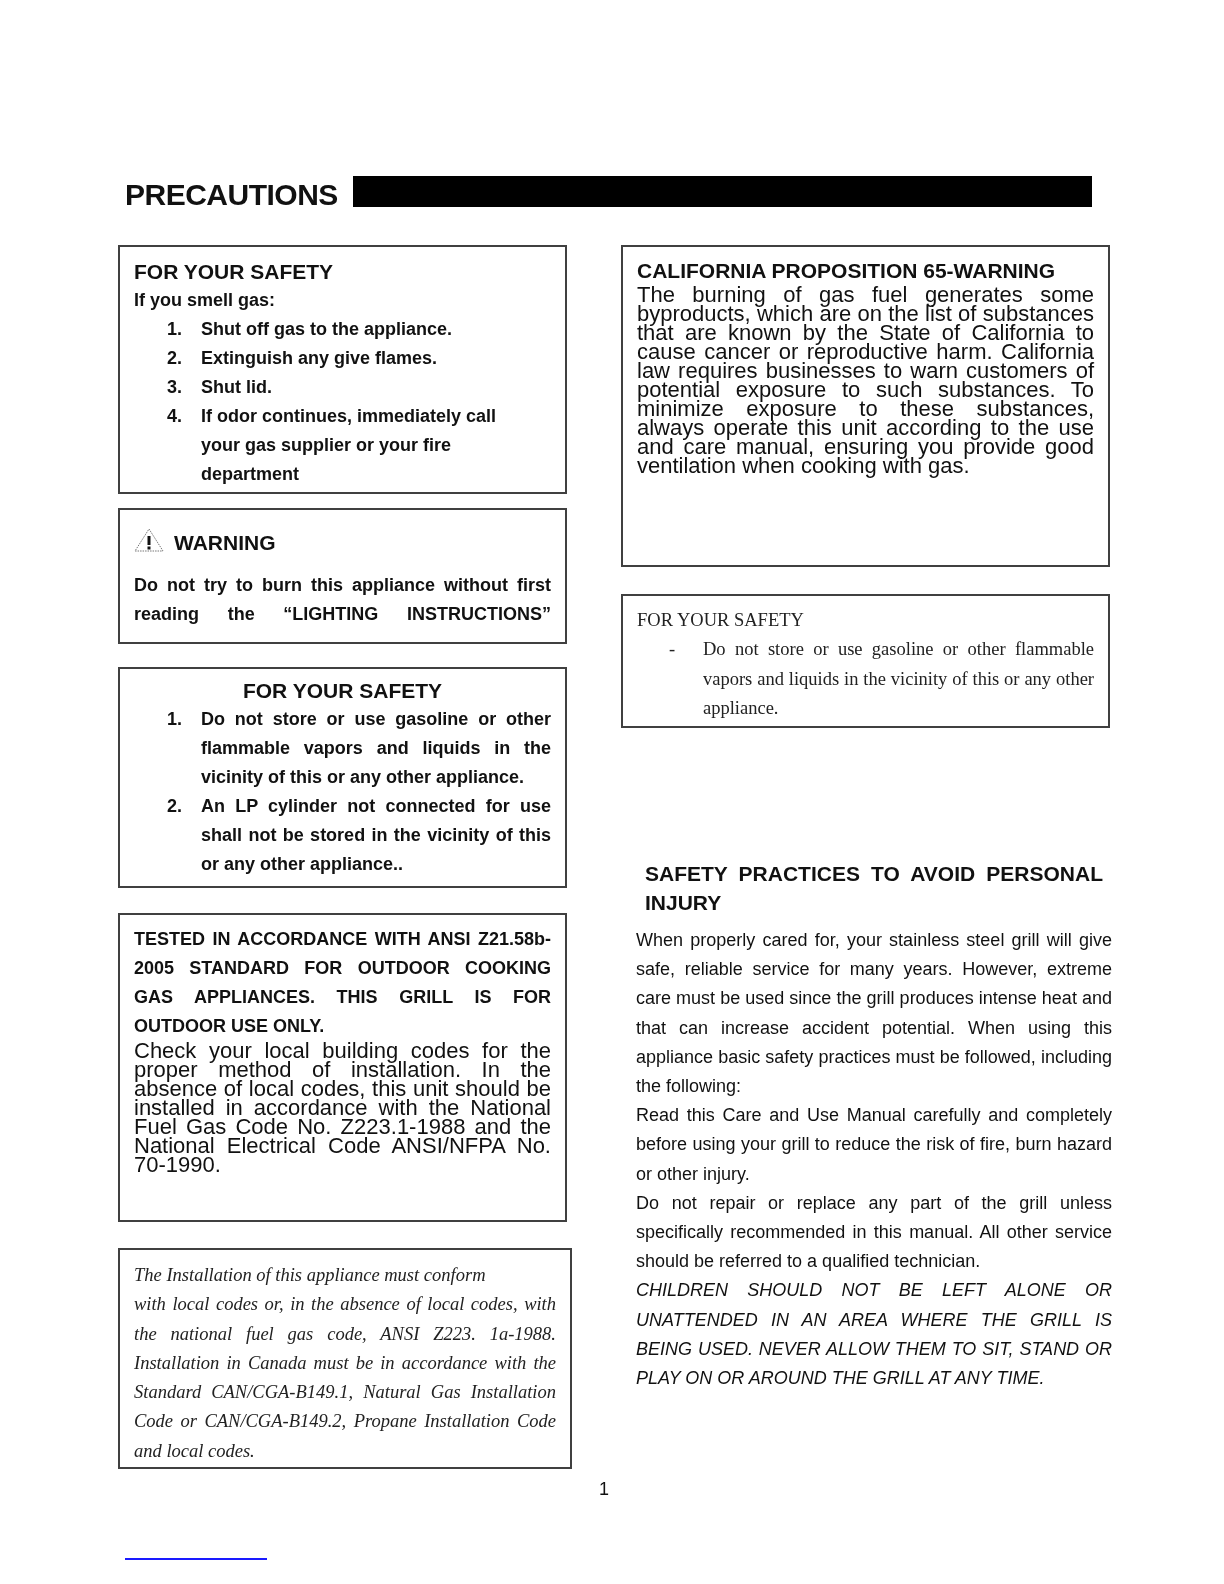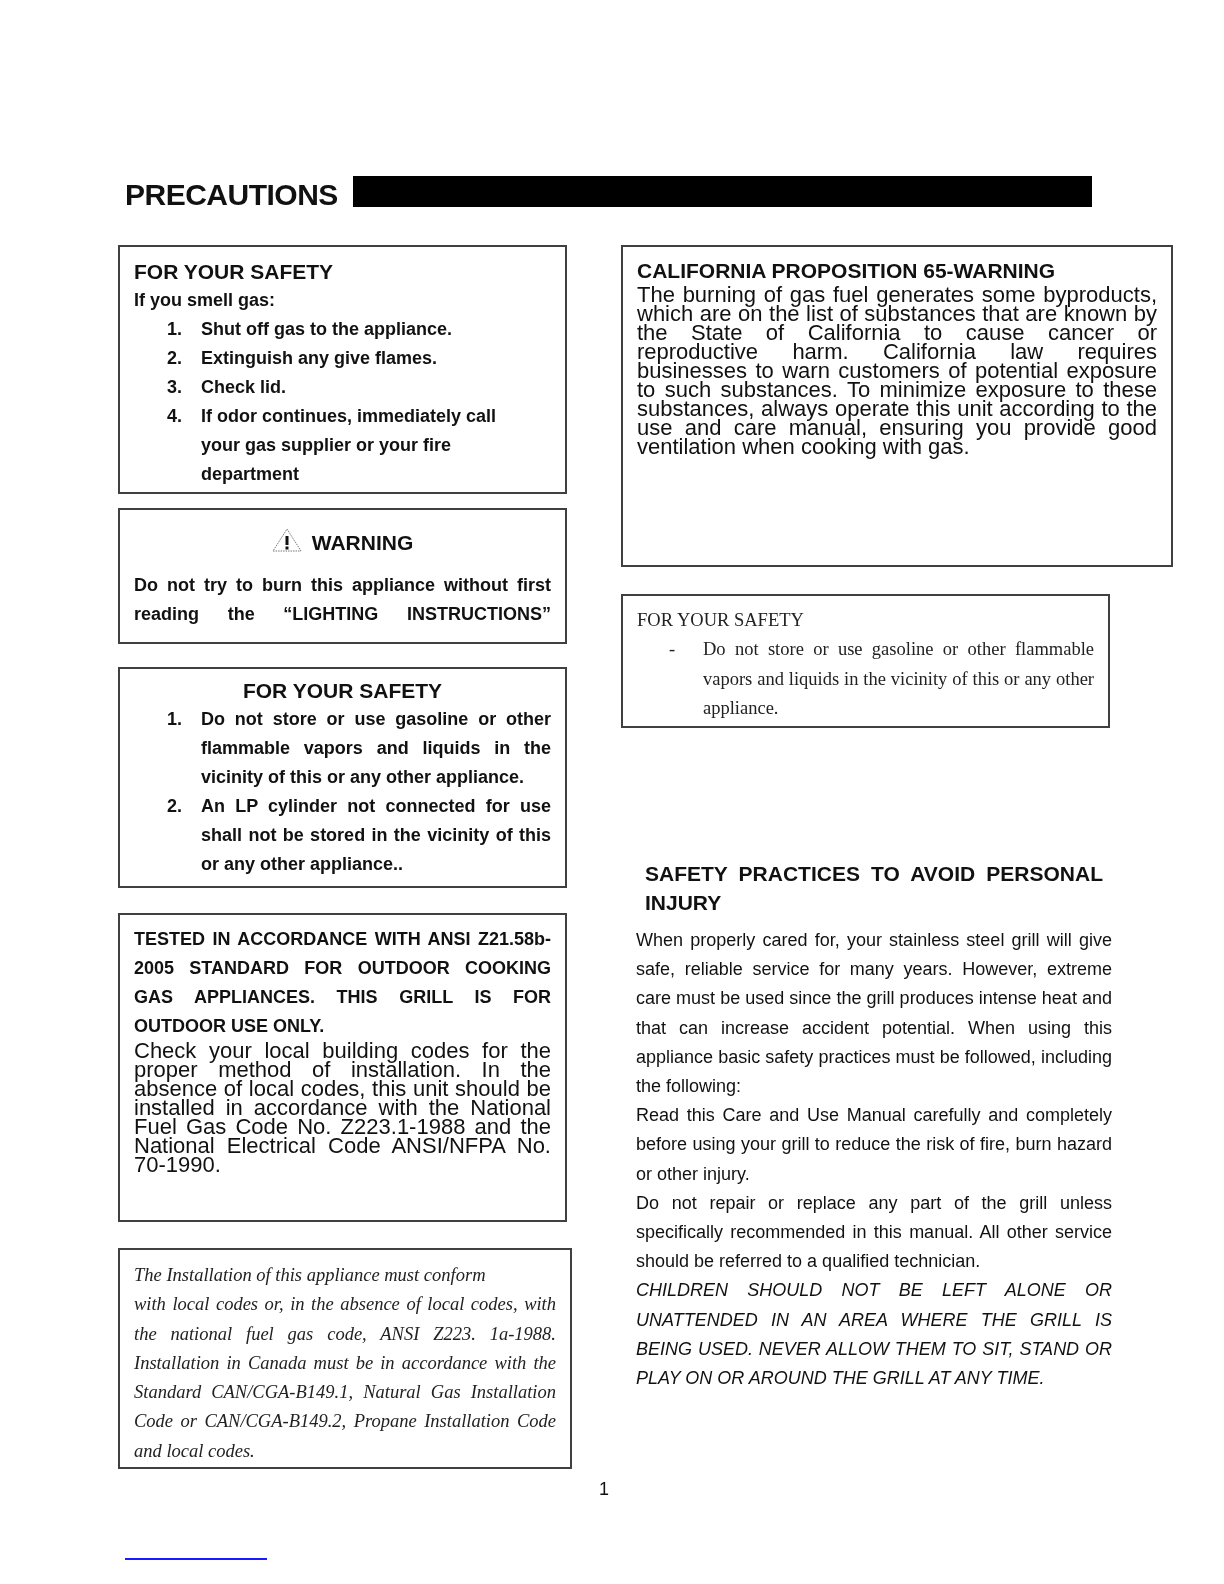--- a/index.html
+++ b/index.html
@@ -13,34 +13,34 @@
   .box { position: absolute; border: 2px solid #404040; box-sizing: border-box; }
   .box p { margin: 0; }
 
   
   #box1 { left: 118px; top: 245px; width: 449px; height: 249px; padding: 11px 14px 0 14px; }
   #box2 { left: 118px; top: 508px; width: 449px; height: 136px; padding: 18px 14px 0 14px; }
   #box3 { left: 118px; top: 667px; width: 449px; height: 221px; padding: 8px 14px 0 14px; }
   #box4 { left: 118px; top: 913px; width: 449px; height: 309px; padding: 10px 14px 0 14px; }
   #box5 { left: 118px; top: 1248px; width: 454px; height: 221px; padding: 11px 14px 0 14px; font-style: italic; }
   
-  #box6 { left: 621px; top: 245px; width: 552px; height: 322px; padding: 10px 14px 0 14px; }
+  #box6 { left: 621px; top: 245px; width: 489px; height: 322px; padding: 10px 14px 0 14px; }
   #box7 { left: 621px; top: 594px; width: 489px; height: 134px; padding: 10px 14px 0 14px; }
 
   .h-box { font-size: 21px; font-weight: bold; line-height: 28px; }
   .bold-line { font-size: 18px; font-weight: bold; line-height: 29px; }
   .body-line { font-size: 22px; line-height: 19px; }
   .justify { text-align: justify; }
 
   ol.num { list-style: none; margin: 0; padding: 0; }
   ol.num li { position: relative; padding-left: 67px; font-size: 18px; font-weight: bold; line-height: 29px; }
   ol.num li .n { position: absolute; left: 33px; top: 0; }
   ol.num li.j { text-align: justify; }
 
-  .warn-head { text-align: center; font-size: 21px; font-weight: bold; line-height: 28px; margin-bottom: 12px; }
+  .warn-head { text-align: left; font-size: 21px; font-weight: bold; line-height: 28px; margin-bottom: 12px; }
   .warn-icon { display: inline-block; vertical-align: -2px; margin-right: 10px; }
 
   .centered-head { text-align: center; font-size: 21px; font-weight: bold; line-height: 28px; margin-bottom: 1px; }
 
   .serif-body { font-size: 18.5px; line-height: 29.3px; color: #222; }
 
   .dash-list { list-style: none; margin: 0; padding: 0; }
   .dash-list li { position: relative; padding-left: 66px; font-size: 18.5px; line-height: 29.3px; text-align: justify; color: #222; }
   .dash-list li .d { position: absolute; left: 32px; top: 0; }
 
@@ -58,21 +58,21 @@
 
 <div class="page-title sans">PRECAUTIONS</div>
 <div class="title-bar"></div>
 
 <div class="box sans" id="box1">
   <p class="h-box">FOR YOUR SAFETY</p>
   <p class="bold-line">If you smell gas:</p>
   <ol class="num">
     <li><span class="n">1.</span><span>Shut off gas to the appliance.</span></li>
     <li><span class="n">2.</span><span>Extinguish any give flames.</span></li>
-    <li><span class="n">3.</span><span>Check lid.</span></li>
+    <li><span class="n">3.</span><span>Shut lid.</span></li>
     <li style="padding-right:20px"><span class="n">4.</span><span>If odor continues, immediately call your gas supplier or your fire department</span></li>
   </ol>
 </div>
 
 <div class="box sans" id="box2">
   <div class="warn-head">
     <span class="warn-icon">
       <svg width="30" height="24" viewBox="0 0 30 24">
         <polygon points="15,1 29,23 1,23" fill="none" stroke="#777" stroke-width="1" stroke-dasharray="1.5,1"></polygon>
         <rect x="13.5" y="8" width="3" height="9" fill="#111"></rect>

